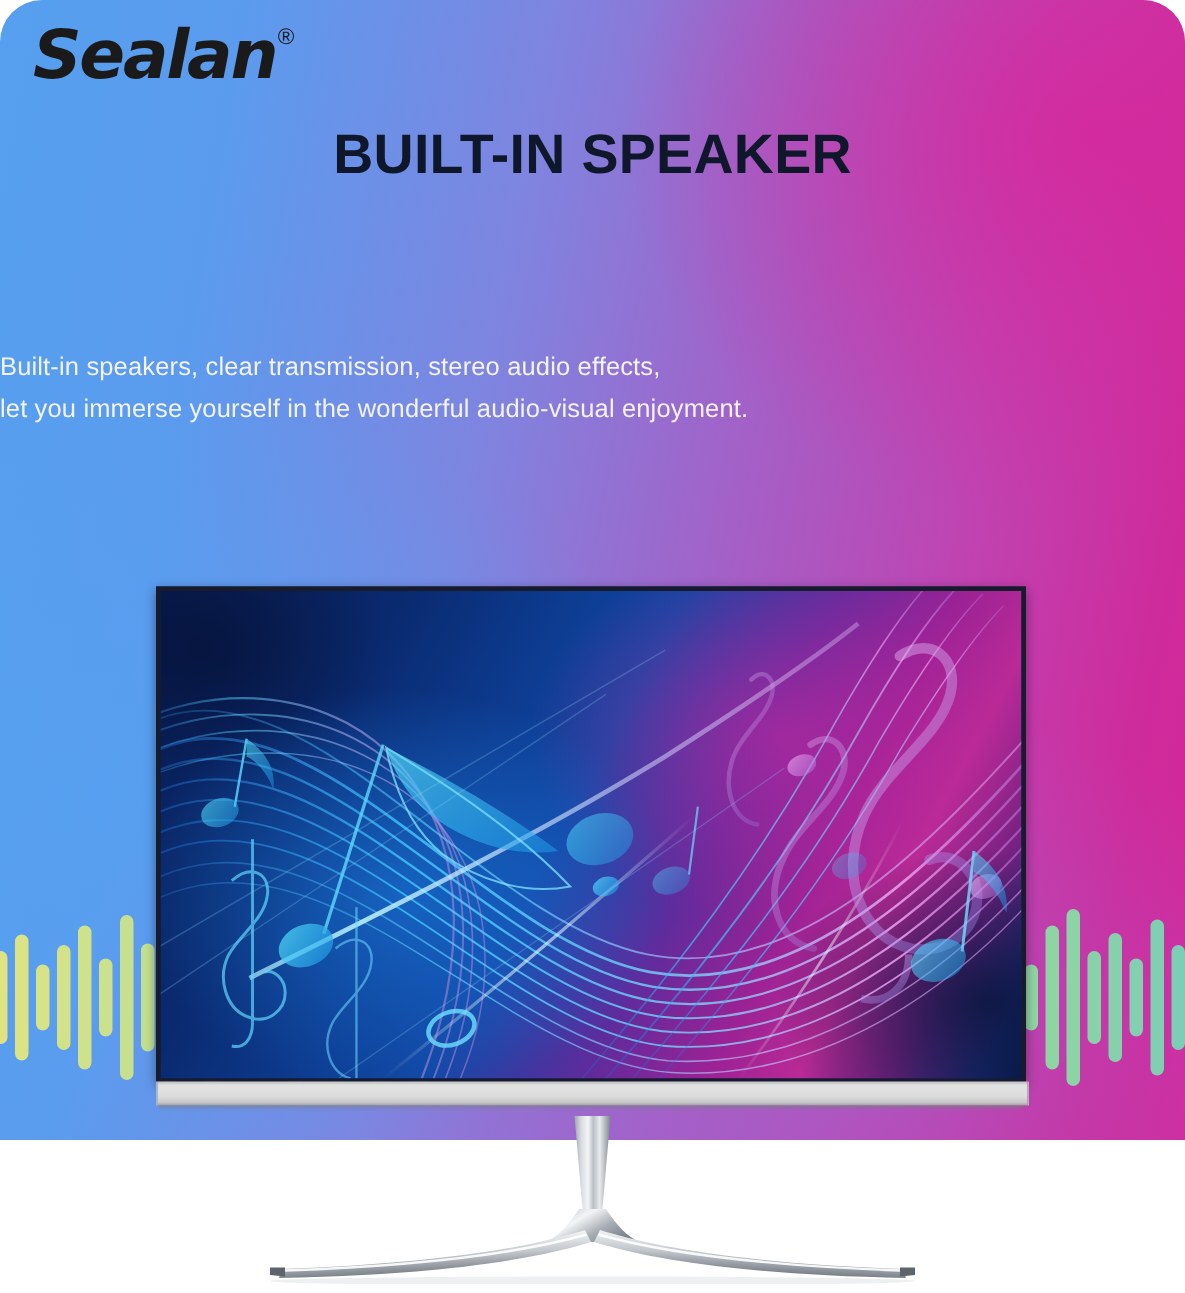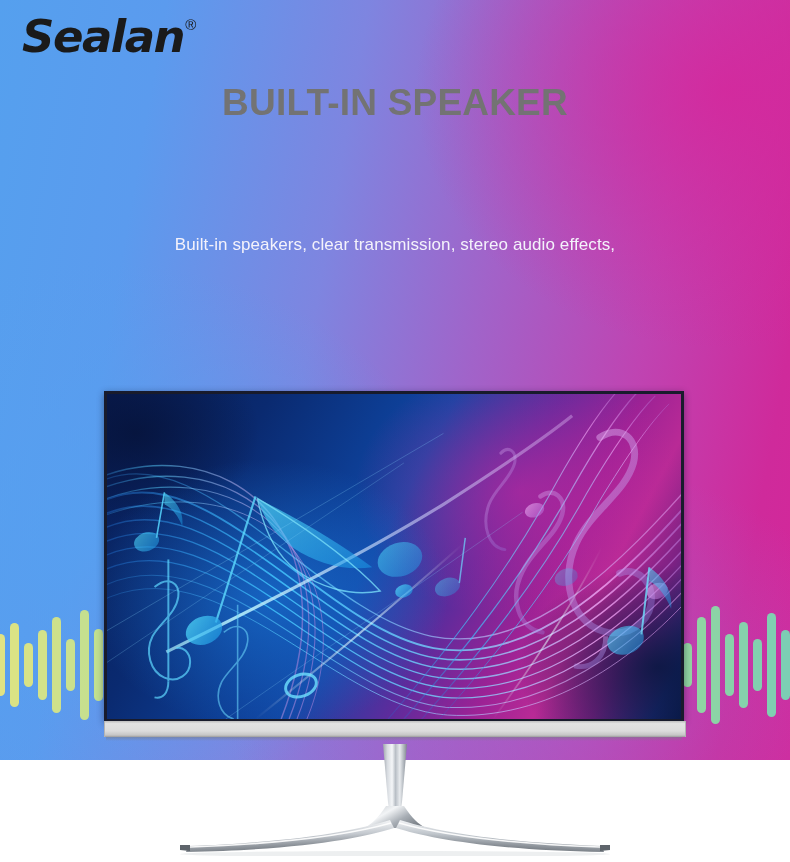--- a/index.html
+++ b/index.html
@@ -9,20 +9,21 @@
   }
   body {
     font-family: "Liberation Sans", sans-serif;
   }
   #banner {
     position: relative;
     width: 790px;
     height: 862px;
     overflow: hidden;
     background: #ffffff;
+    border-radius: 28px;
   }
   
   #gradient-bg {
     position: absolute;
     left: 0; top: 0;
     width: 790px;
     height: 760px;
     background:
       linear-gradient(100deg,
         #55a0ee 0%,
@@ -69,33 +70,33 @@
   
   #headline {
     position: absolute;
     left: 0; top: 78px;
     width: 790px;
     text-align: center;
     z-index: 25;
   }
   #headline .hl {
     display: block;
-    color: #737373;
+    color: #0f172a;
     font-family: "Liberation Sans", sans-serif;
     font-weight: bold;
     font-size: 37px;
     line-height: 1.33;
     letter-spacing: 0.2px;
   }
   
   #subcopy {
     position: absolute;
     left: 0; top: 231px;
     width: 790px;
-    text-align: center;
+    text-align: left;
     z-index: 25;
   }
   #subcopy .sl {
     display: block;
     color: #f4f2fb;
     font-family: "Liberation Sans", sans-serif;
     font-weight: normal;
     font-size: 17px;
     line-height: 1.62;
     letter-spacing: 0.1px;
@@ -207,20 +208,21 @@
     <span id="logo-word">Sealan</span>
     <span id="logo-reg">®</span>
   </div>
 
   <div id="headline">
     <span class="hl">BUILT-IN SPEAKER</span>
   </div>
 
   <div id="subcopy">
     <span class="sl">Built-in speakers, clear transmission, stereo audio effects,</span>
+    <span class="sl">let you immerse yourself in the wonderful audio-visual enjoyment.</span>
   </div>
 
   <div class="eq-group" id="eq-left">
       <div class="eq-bar" style="height: 62px; background: rgb(236, 233, 122);"></div>
       <div class="eq-bar" style="height: 84px; background: rgb(231, 233, 124);"></div>
       <div class="eq-bar" style="height: 44px; background: rgb(227, 232, 126);"></div>
       <div class="eq-bar" style="height: 70px; background: rgb(222, 232, 129);"></div>
       <div class="eq-bar" style="height: 96px; background: rgb(217, 231, 131);"></div>
       <div class="eq-bar" style="height: 52px; background: rgb(213, 231, 133);"></div>
       <div class="eq-bar" style="height: 110px; background: rgb(208, 230, 135);"></div>

